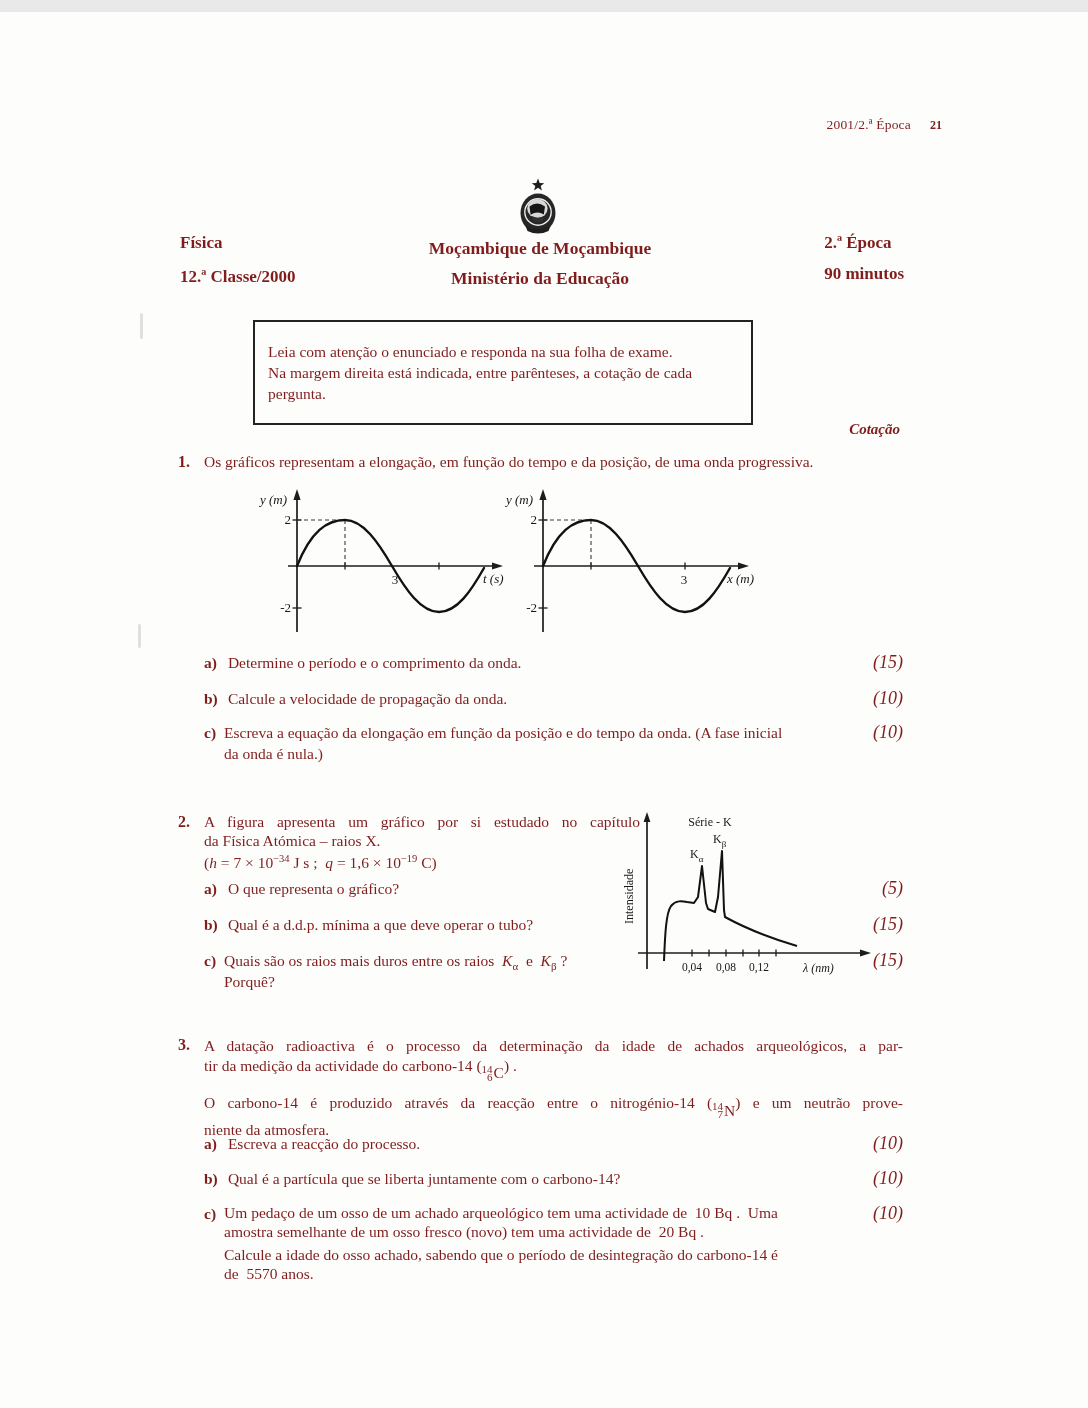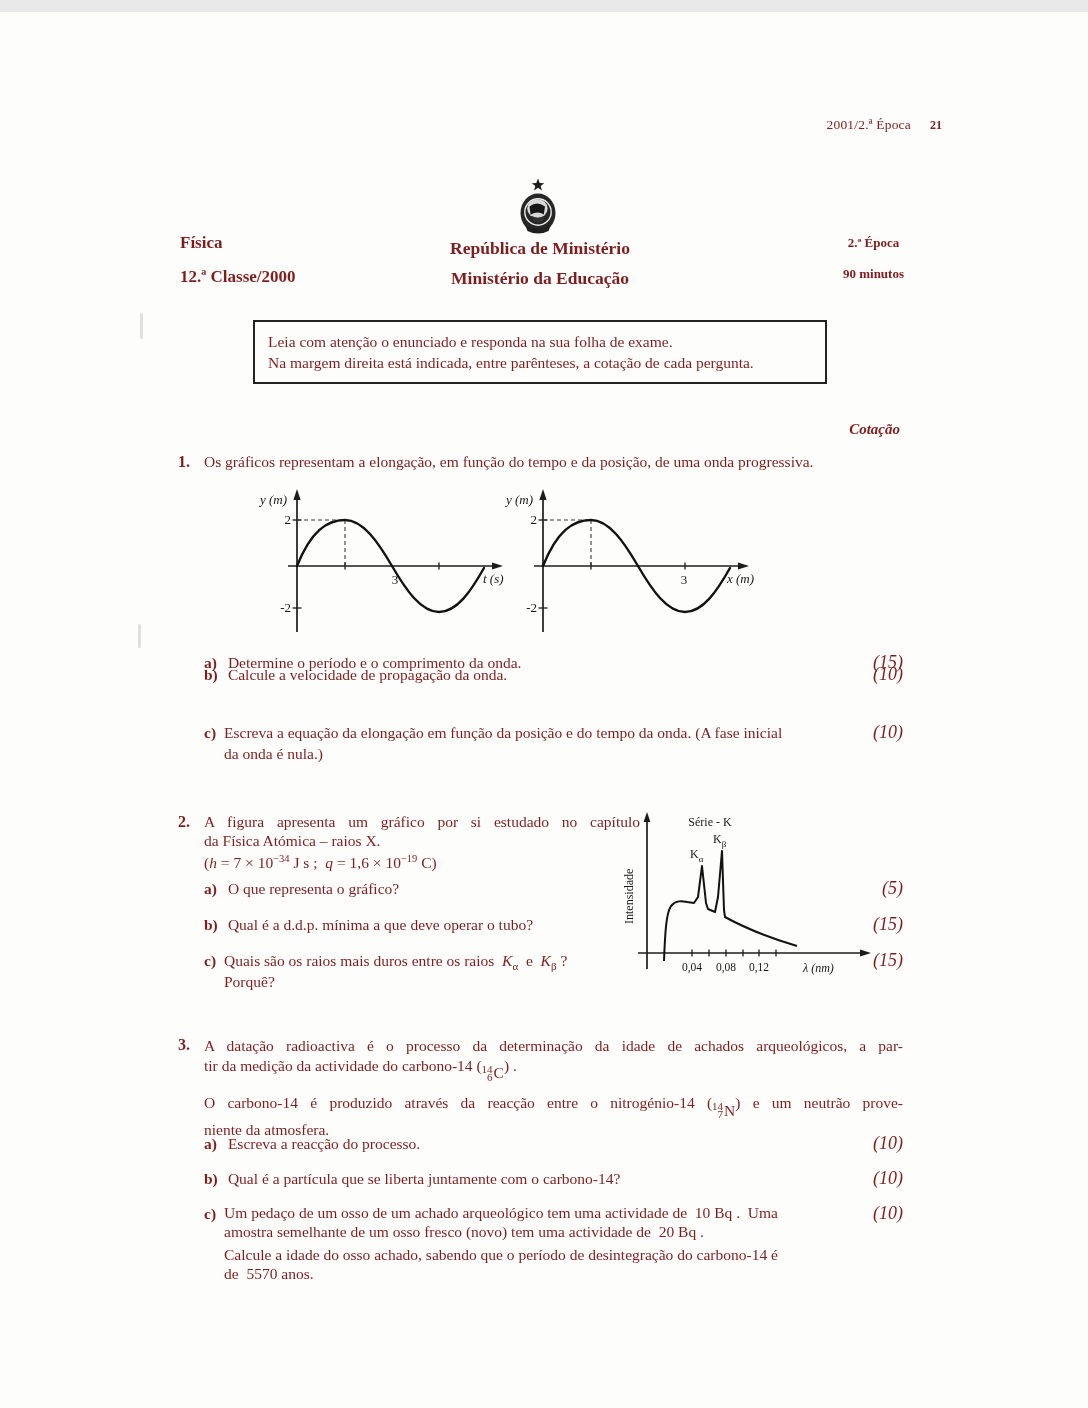--- a/index.html
+++ b/index.html
@@ -6,24 +6,24 @@
   body{margin:0;background:#e9e9e9}
   .page{position:relative;width:1088px;height:1408px;margin:12px auto;background:#fdfdfc;
         font-family:"Liberation Serif",serif;color:#7f1d1d;overflow:hidden}
   .page-ref{position:absolute;top:105px;right:146px;display:flex;align-items:baseline;gap:19px}
   .page-ref .ed{font-size:13.5px;letter-spacing:.2px}
   .page-ref .pn{font-size:12px;font-weight:bold}
   .emblem{position:absolute;left:512px;top:164px}
   .hdr-left{position:absolute;left:180px;top:214px;font-size:17px;font-weight:bold;line-height:34px}
   .hdr-center{position:absolute;left:334px;top:221px;width:412px;text-align:center;
               font-size:17.5px;font-weight:bold;line-height:30px}
-  .hdr-right{position:absolute;right:184px;top:215px;text-align:center;font-size:13px;
+  .hdr-right{position:absolute;right:184px;top:215px;text-align:left;font-size:17px;
              font-weight:bold;line-height:31px}
-  .instr{position:absolute;left:253px;top:308px;width:574px;border:2px solid #232323;
-         padding:9px 13px;font-size:15.5px;line-height:21px}
+  .instr{position:absolute;left:253px;top:308px;width:500px;border:2px solid #232323;
+         padding:19px 13px;font-size:15.5px;line-height:21px}
   .cotacao{position:absolute;right:188px;top:409px;font-size:15px;font-weight:bold;
            font-style:italic;}
   .qblock{position:absolute;left:178px;font-size:15.5px}
   .qnum{position:absolute;left:0;top:0;font-weight:bold;font-size:16px}
   .qbody{margin-left:26px}
   .q1body{width:714px}
   .q2body{width:436px;line-height:18.5px}
   .q3body{width:699px;line-height:19.5px}
   .line{display:block}
   .jl{text-align:justify;text-align-last:justify}
@@ -80,21 +80,21 @@
       <path d="M 13.5,50 Q 26,56.5 38.5,50 L 36.5,55 Q 26,60 15.5,55 Z" fill="#1f1f1f"></path>
     </svg>
   </div>
 
   <div class="hdr-left">
     <div>Física</div>
     <div>12.ª Classe/2000</div>
   </div>
 
   <div class="hdr-center">
-    <div>República de Ministério</div>
+    <div>Moçambique de Moçambique</div>
     <div>Ministério da Educação</div>
   </div>
 
   <div class="hdr-right">
     <div>2.ª Época</div>
     <div>90 minutos</div>
   </div>
 
   <div class="instr">
     <div>Leia com atenção o enunciado e responda na sua folha de exame.</div>
@@ -144,21 +144,21 @@
     <text class="lab" x="40" y="127" text-anchor="end">-2</text>
     <text class="lab" x="187" y="99" text-anchor="middle">3</text>
     <text class="lab it" x="230" y="98">x (m)</text>
   </svg>
 
   <div class="item" style="top:640px">
     <span class="ilabel">a)</span>
     <span class="pw">Determine o período e o comprimento da onda.</span>
     <span class="score">(15)</span>
   </div>
-  <div class="item" style="top:652px">
+  <div class="item" style="top:676px">
     <span class="ilabel">b)</span>
     <span class="pw">Calcule a velocidade de propagação da onda.</span>
     <span class="score">(10)</span>
   </div>
   <div class="item" style="top:710px">
     <span class="ilabel">c)</span><span class="itext2"><span class="pw">Escreva a equação da elongação em função da posição e do tempo da onda. (A fase inicial</span><br><span class="pw">da onda é nula.)</span></span>
     <span class="score">(10)</span>
   </div>
 
   <div class="qblock" style="top:801px;width:480px">

